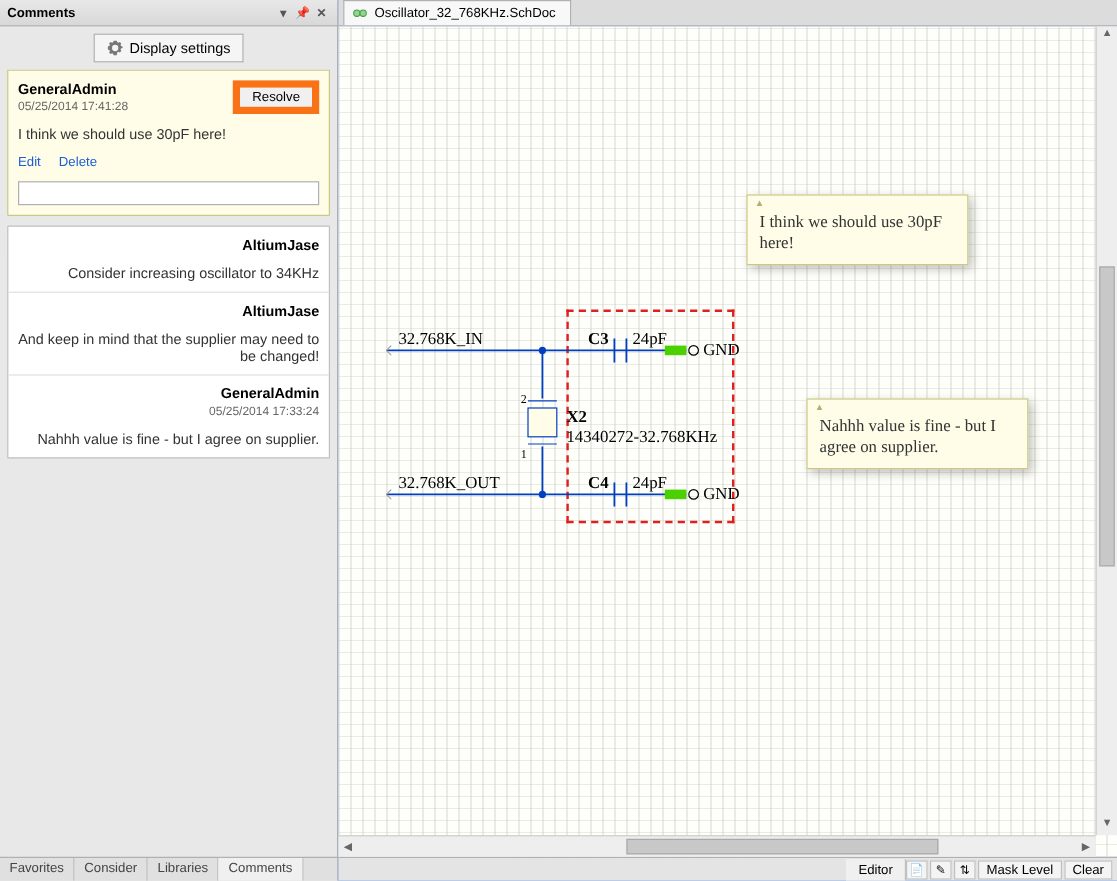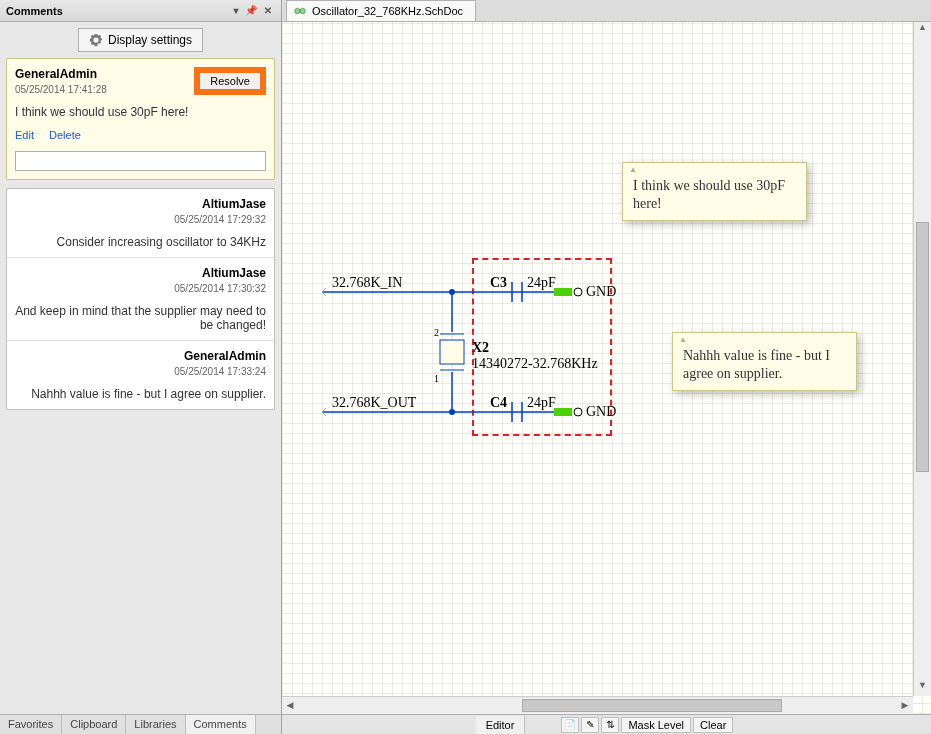--- a/index.html
+++ b/index.html
@@ -49,21 +49,21 @@
 .junction { fill: #0040c0; }
 .label { font-family: "Times New Roman", serif; font-size: 14px; fill: #000; }
 .label.bold { font-weight: bold; }
 .noerc { stroke: #a0a0a0; stroke-width: 1; }
 .pwrname { font-family: "Times New Roman", serif; font-size: 14px; }
 .lime { fill: #4cd000; }
 .selbox { position: absolute; border: 2px dashed #e02020; background: transparent; }
 .note { position: absolute; width: 185px; background: #fffde8; border: 1px solid #c9c985; box-shadow: 3px 3px 8px rgba(0,0,0,0.25); padding: 8px 10px; font-family: "Times New Roman", serif; font-size: 14px; color: #333; }
 .note::before { content: "▲"; position: absolute; top: 2px; left: 6px; font-size: 8px; color: #b0b070; }
 .note-text { margin-top: 6px; line-height: 1.25; }
-.statusbar { display: flex; justify-content: center; align-items: center; background: #e4e4e4; border-top: 1px solid #b0b0b0; height: 20px; font-size: 11px; gap: 36px; }
+.statusbar { display: flex; justify-content: flex-end; align-items: center; background: #e4e4e4; border-top: 1px solid #b0b0b0; height: 20px; font-size: 11px; }
 .status-left { display: flex; }
 .status-left .sbtn { padding: 3px 10px; border-right: 1px solid #c0c0c0; cursor: pointer; background: #f0f0f0; }
 .status-right { display: flex; gap: 2px; align-items: center; padding-right: 4px; }
 .sicon { width: 18px; height: 16px; border: 1px solid #c0c0c0; background: #f4f4f4; display: inline-flex; align-items: center; justify-content: center; font-size: 10px; cursor: pointer; }
 .sbtn2 { border: 1px solid #c0c0c0; background: #f4f4f4; padding: 1px 6px; font-size: 11px; cursor: pointer; }
 </style>
 </head>
 <body>
 
 <div class="app">
@@ -96,38 +96,36 @@
         <div class="ctext">I think we should use 30pF here!</div>
         <div class="clinks">
           <a>Edit</a>
           <a>Delete</a>
         </div>
         <input class="reply-input" type="text" style="">
       </div>
       <div class="thread-box">
         <div class="reply">
           <div class="user">AltiumJase</div>
-          <div class="ts">05/25/2014 17:29:32</div>
           <div class="ctext">Consider increasing oscillator to 34KHz</div>
         </div>
         <div class="reply">
           <div class="user">AltiumJase</div>
-          <div class="ts">05/25/2014 17:30:32</div>
           <div class="ctext">And keep in mind that the supplier may need to be changed!</div>
         </div>
         <div class="reply">
           <div class="user">GeneralAdmin</div>
           <div class="ts">05/25/2014 17:33:24</div>
           <div class="ctext">Nahhh value is fine - but I agree on supplier.</div>
         </div>
       </div>
     </div>
     <div class="bottom-tabs">
       <div class="btab">Favorites</div>
-      <div class="btab">Clipboard</div>
+      <div class="btab">Consider</div>
       <div class="btab">Libraries</div>
       <div class="btab active">Comments</div>
     </div>
   </div>
 
   <div class="main">
     <div class="tabbar">
       <div class="doctab">
         <svg class="docicon" viewBox="0 0 16 16">
           <circle cx="5" cy="8" r="3" fill="#8fd68f" stroke="#4a9a4a"></circle>

